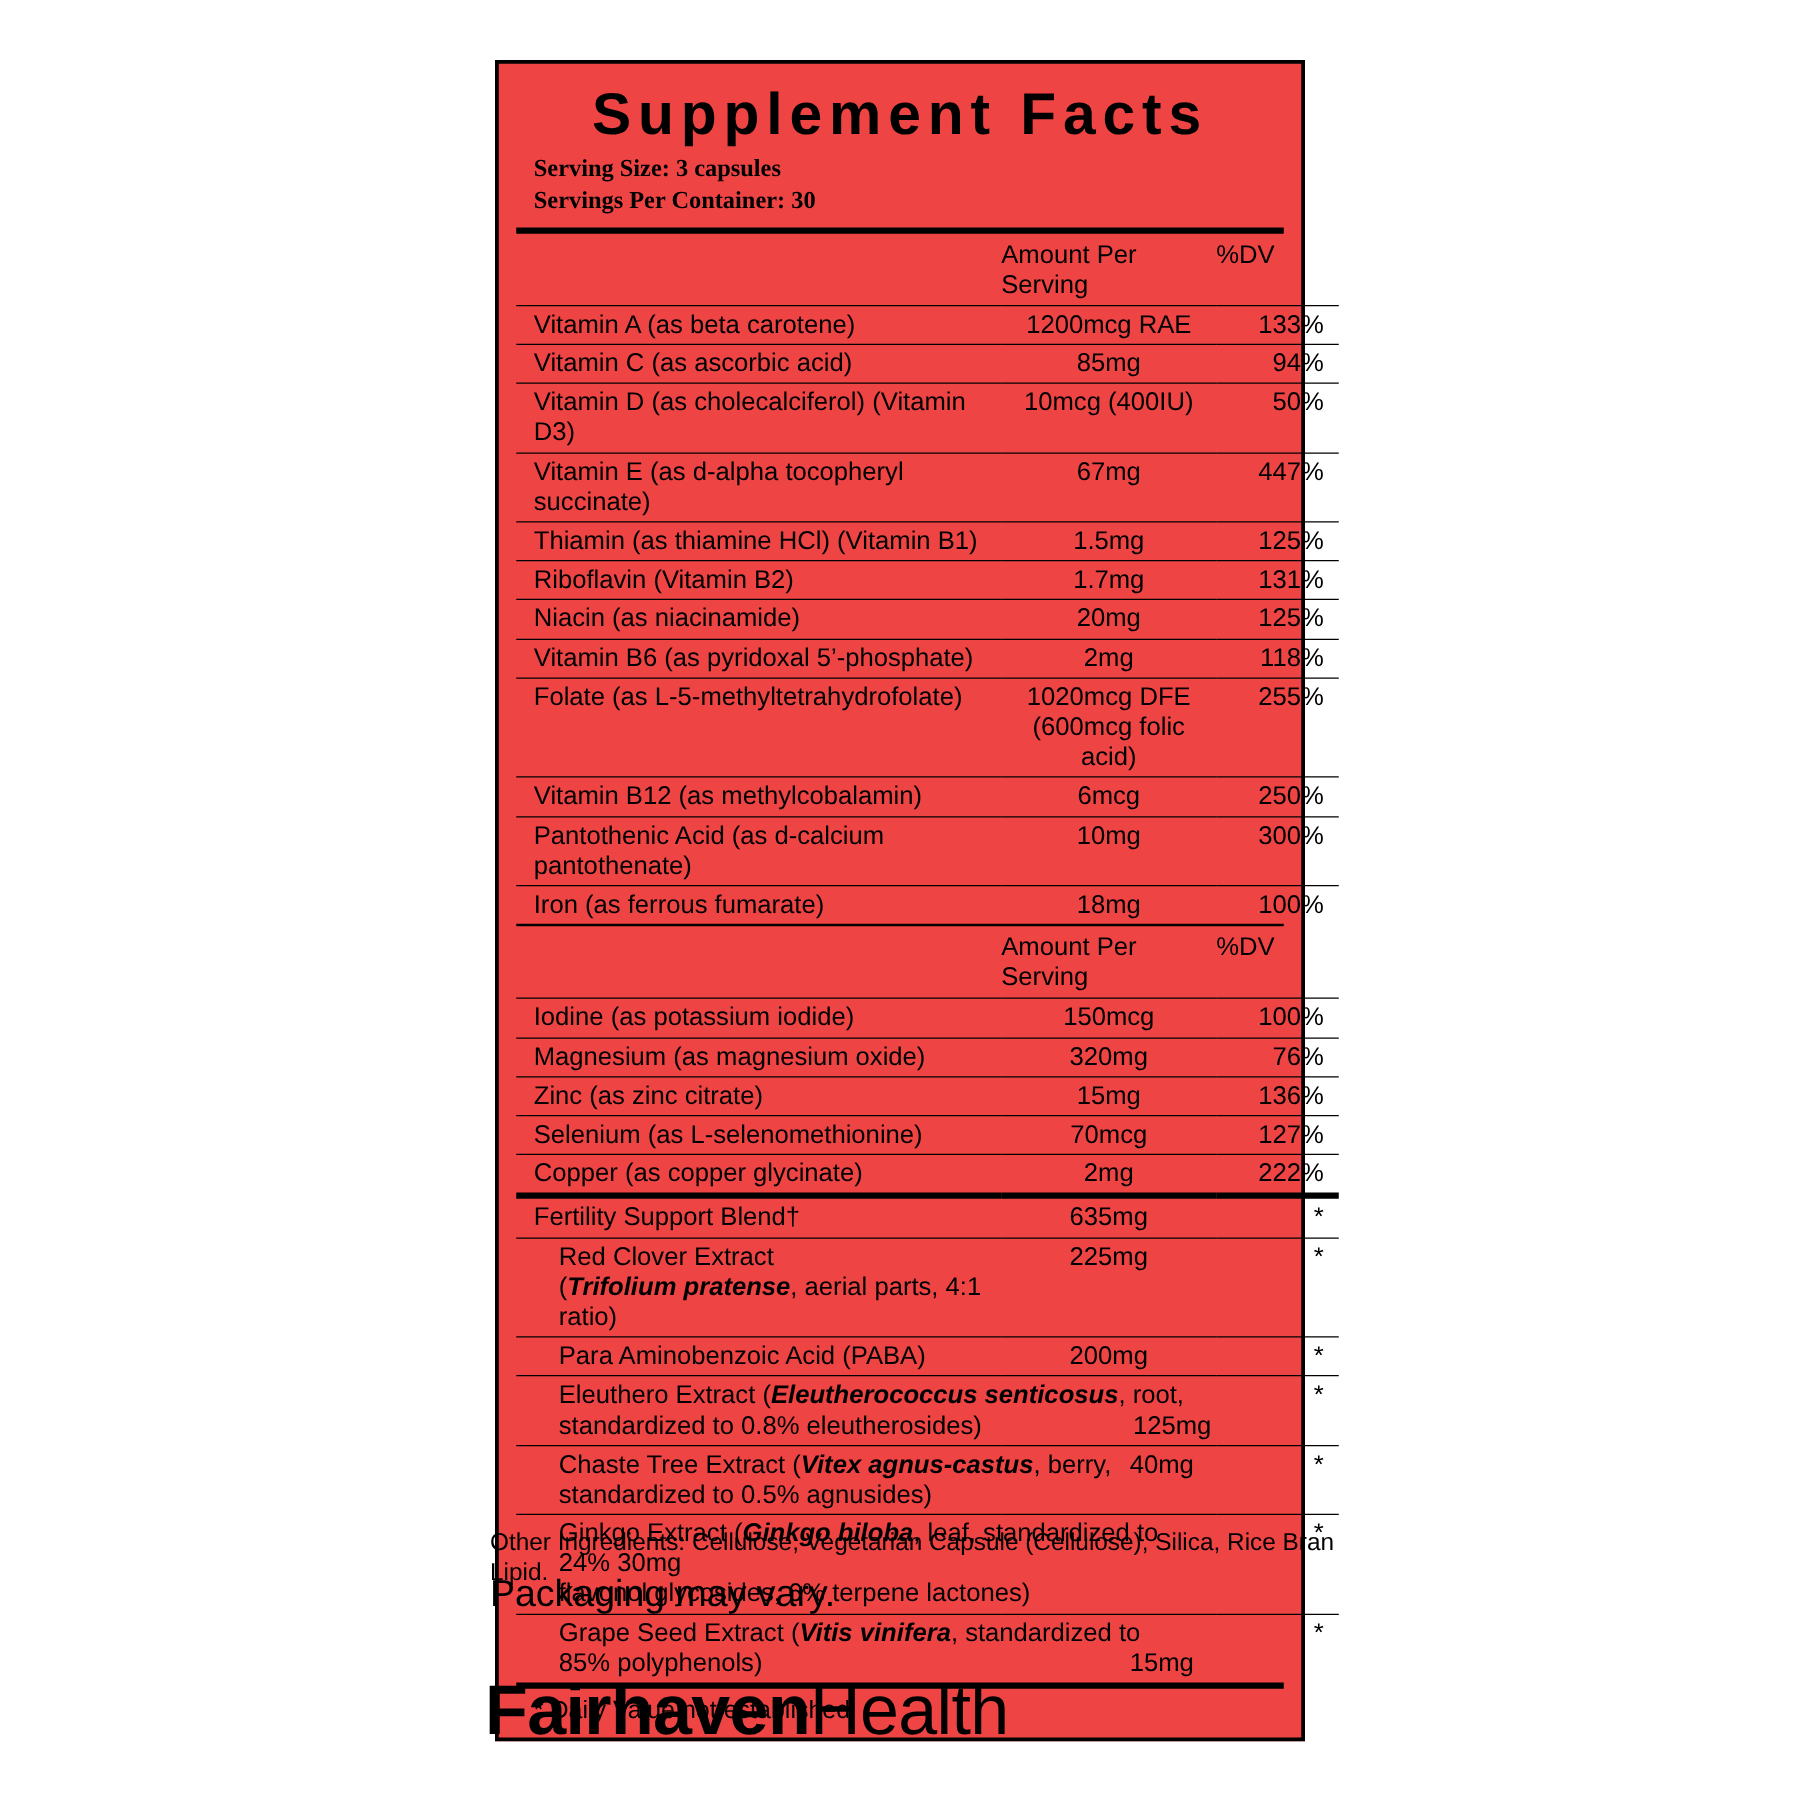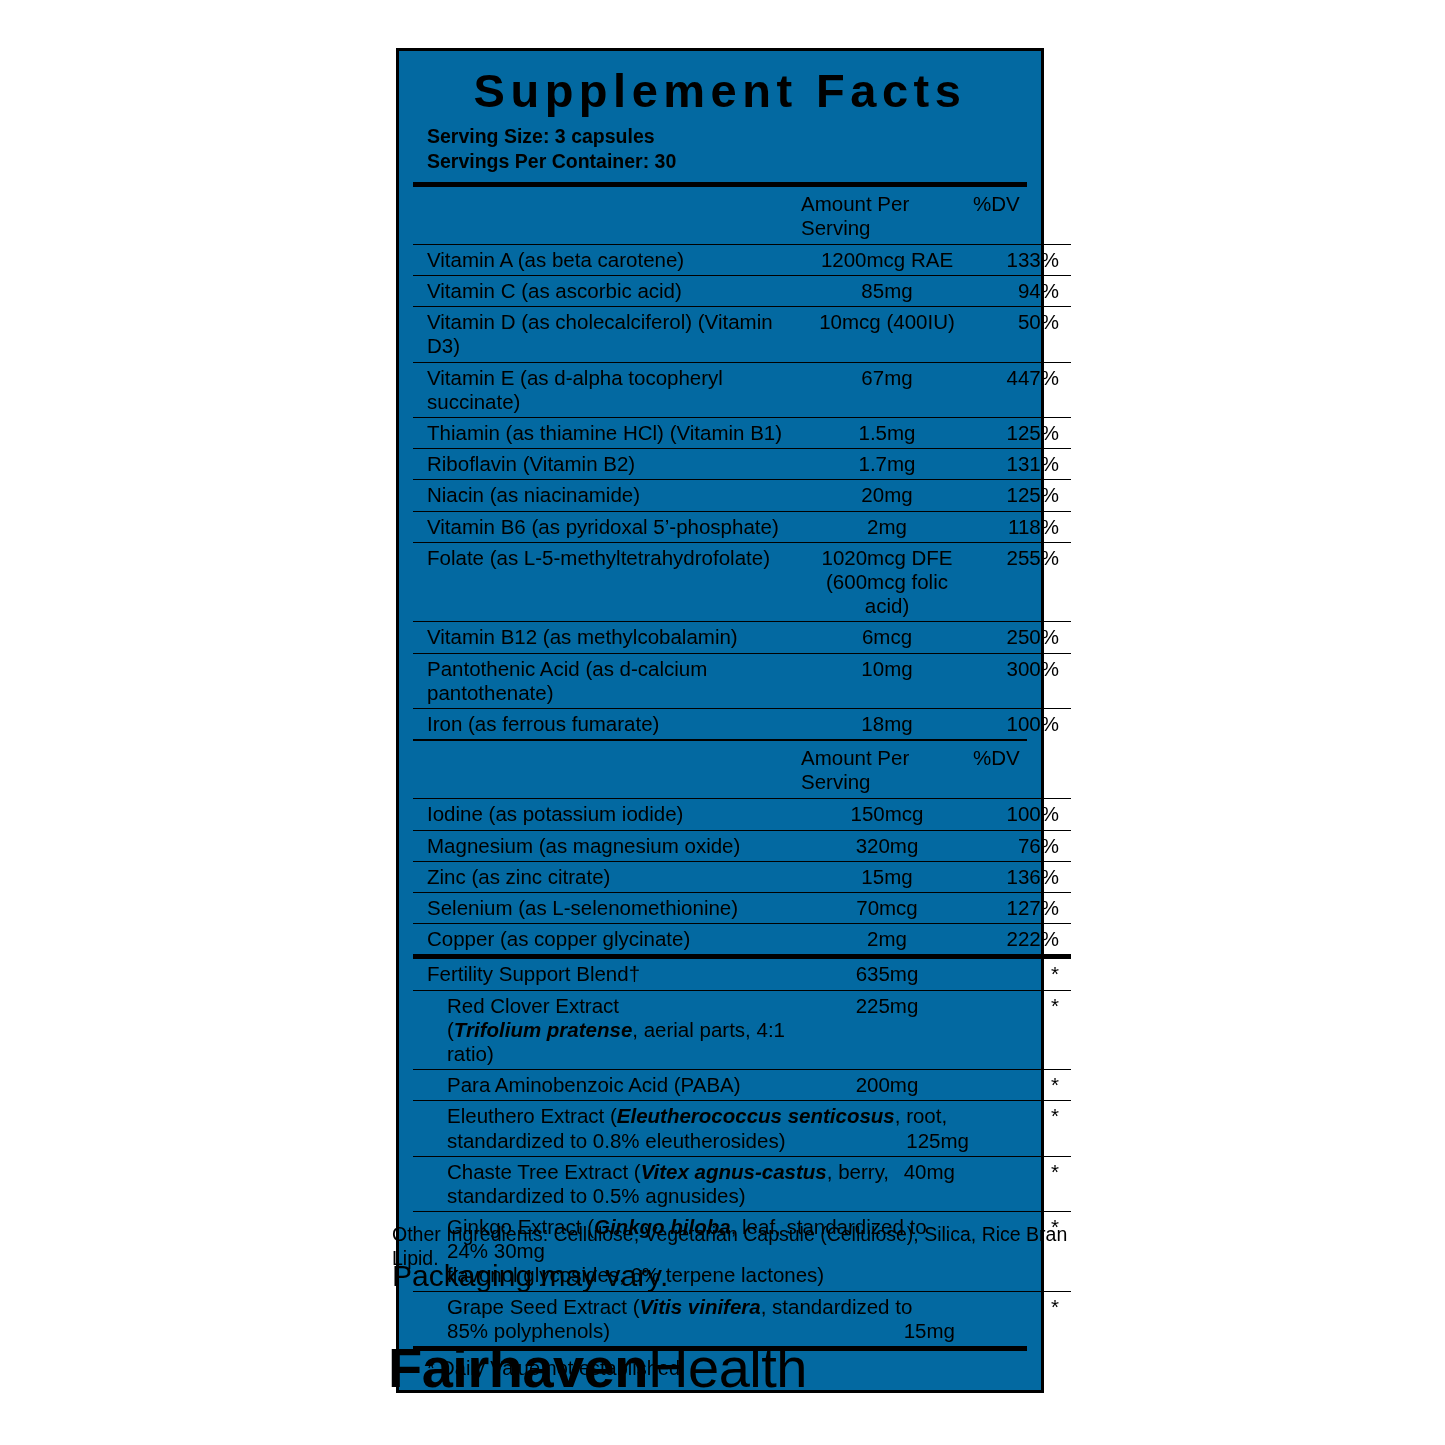--- a/index.html
+++ b/index.html
@@ -23,39 +23,40 @@
   }
 
   
   .panel {
     position: absolute;
     left: 396px;
     top: 48px;
     width: 648px;
     border: 3px solid #000;
     box-sizing: border-box;
-    background: #0369a1;
+    background: #ef4444;
     padding: 6px 14px 8px 14px;
   }
 
   .title {
     font-size: 47px;
     font-weight: bold;
     letter-spacing: 5.5px;
     text-align: center;
     line-height: 1.12;
     margin: 8px 0 6px 0;
     white-space: nowrap;
   }
 
   .serving {
     font-size: 19.5px;
     font-weight: bold;
     line-height: 1.28;
     margin-left: 14px;
+    font-family: Liberation Serif, serif;
   }
 
   .rule-thick {
     border-top: 5px solid #000;
     margin-top: 8px;
   }
   .rule-med {
     border-top: 2.5px solid #000;
   }
 

